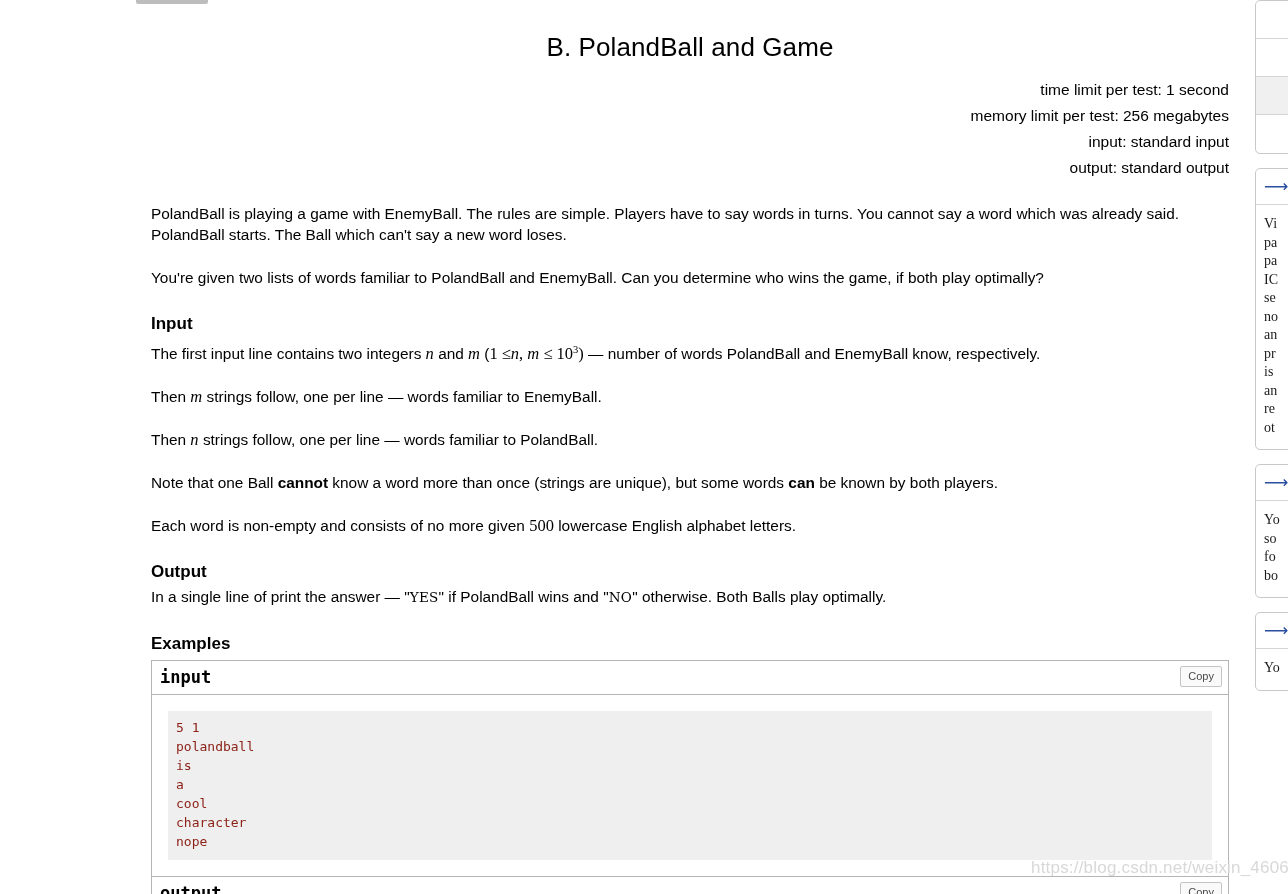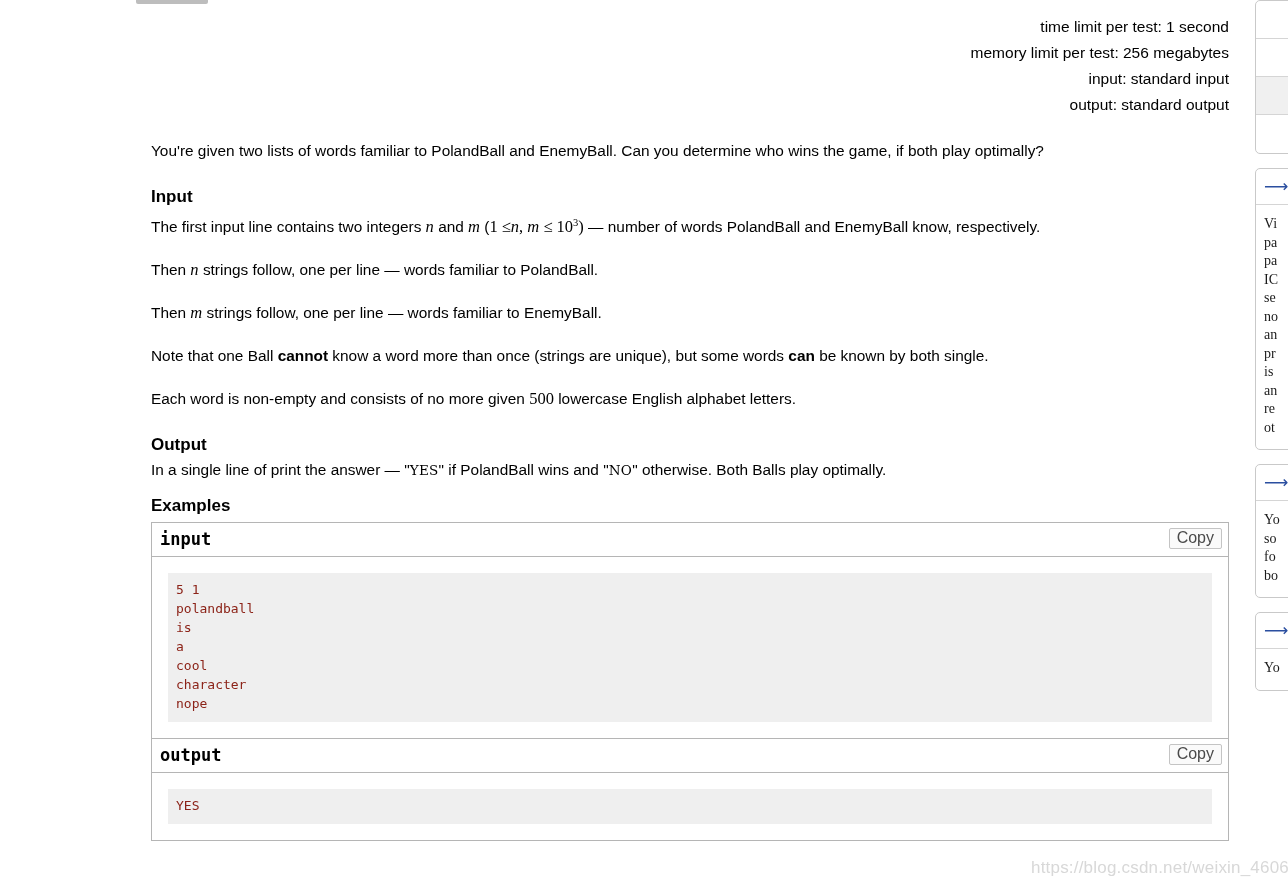--- a/index.html
+++ b/index.html
@@ -88,21 +88,21 @@
     font-family: "DejaVu Serif", serif;
     font-size: 13.5px;
     letter-spacing: 0.3px;
   }
   b.strong { font-weight: bold; }
 
   
   .examples-head {
     font-size: 17px;
     font-weight: bold;
-    margin-top: 15px;
+    margin-top: 26px;
     margin-bottom: 6px;
   }
   .sample-tests {
     border: 1px solid #b5b5b5;
     border-bottom: none;
     background: #fff;
     width: 1078px;
   }
   .sample-block { border-bottom: 1px solid #b5b5b5; }
   .sample-header {
@@ -114,21 +114,21 @@
     color: #000;
     background: #ffffff;
     border-bottom: 1px solid #b5b5b5;
     height: 34px;
     line-height: 17px;
   }
   .copy-btn {
     position: absolute;
     right: 6px; top: 5px;
     font-family: "Liberation Sans", sans-serif;
-    font-size: 16px;
+    font-size: 11px;
     font-weight: normal;
     color: #4a4a4a;
     background: #fafafa;
     border: 1px solid #c4c4c4;
     border-radius: 2px;
     padding: 3px 7px 4px 7px;
     cursor: pointer;
     line-height: 12px;
   }
   .sample-pre {
@@ -196,39 +196,41 @@
     white-space: nowrap;
   }
 </style>
 </head>
 <body>
 
 <div class="top-stub"></div>
 
 <div class="problem-col">
 
+  <h1 class="problem-title">B. PolandBall and Game</h1>
 
   <div class="limits">
     <div class="limit-line">time limit per test: 1 second</div>
     <div class="limit-line">memory limit per test: 256 megabytes</div>
     <div class="limit-line">input: standard input</div>
     <div class="limit-line">output: standard output</div>
   </div>
 
+  <p class="body-text">PolandBall is playing a game with EnemyBall. The rules are simple. Players have to say words in turns. You cannot say a word which was already said. PolandBall starts. The Ball which can't say a new word loses.</p>
   <p class="body-text">You're given two lists of words familiar to PolandBall and EnemyBall. Can you determine who wins the game, if both play optimally?</p>
 
   <div class="section-head">Input</div>
 
   <p class="body-text"><span>The first input line contains two integers </span><span class="mathvar">n</span><span> and </span><span class="mathvar">m</span><span> (</span><span class="mathnum">1 </span><span class="mathnum">≤</span><span class="mathvar">n</span><span class="mathnum">, </span><span class="mathvar">m</span><span class="mathnum"> ≤ </span><span class="mathnum"><span>10</span><sup>3</sup></span><span class="mathnum">)</span><span> — number of words PolandBall and EnemyBall know, respectively.</span></p>
 
+  <p class="body-text"><span>Then </span><span class="mathvar">m</span><span> strings follow, one per line — words familiar to EnemyBall.</span></p>
+
   <p class="body-text"><span>Then </span><span class="mathvar">n</span><span> strings follow, one per line — words familiar to PolandBall.</span></p>
 
-  <p class="body-text"><span>Then </span><span class="mathvar">m</span><span> strings follow, one per line — words familiar to EnemyBall.</span></p>
-
-  <p class="body-text"><span>Note that one Ball </span><b class="strong">cannot</b><span> know a word more than once (strings are unique), but some words </span><b class="strong">can</b><span> be known by both single.</span></p>
+  <p class="body-text"><span>Note that one Ball </span><b class="strong">cannot</b><span> know a word more than once (strings are unique), but some words </span><b class="strong">can</b><span> be known by both players.</span></p>
 
   <p class="body-text"><span>Each word is non-empty and consists of no more given </span><span class="mathnum">500</span><span> lowercase English alphabet letters.</span></p>
 
   <div class="section-head">Output</div>
 
   <p class="body-text"><span>In a single line of print the answer — "</span><span class="tt">YES</span><span>" if PolandBall wins and "</span><span class="tt">NO</span><span>" otherwise. Both Balls play optimally.</span></p>
 
   <div class="examples-head">Examples</div>
 
   <div class="sample-tests">

